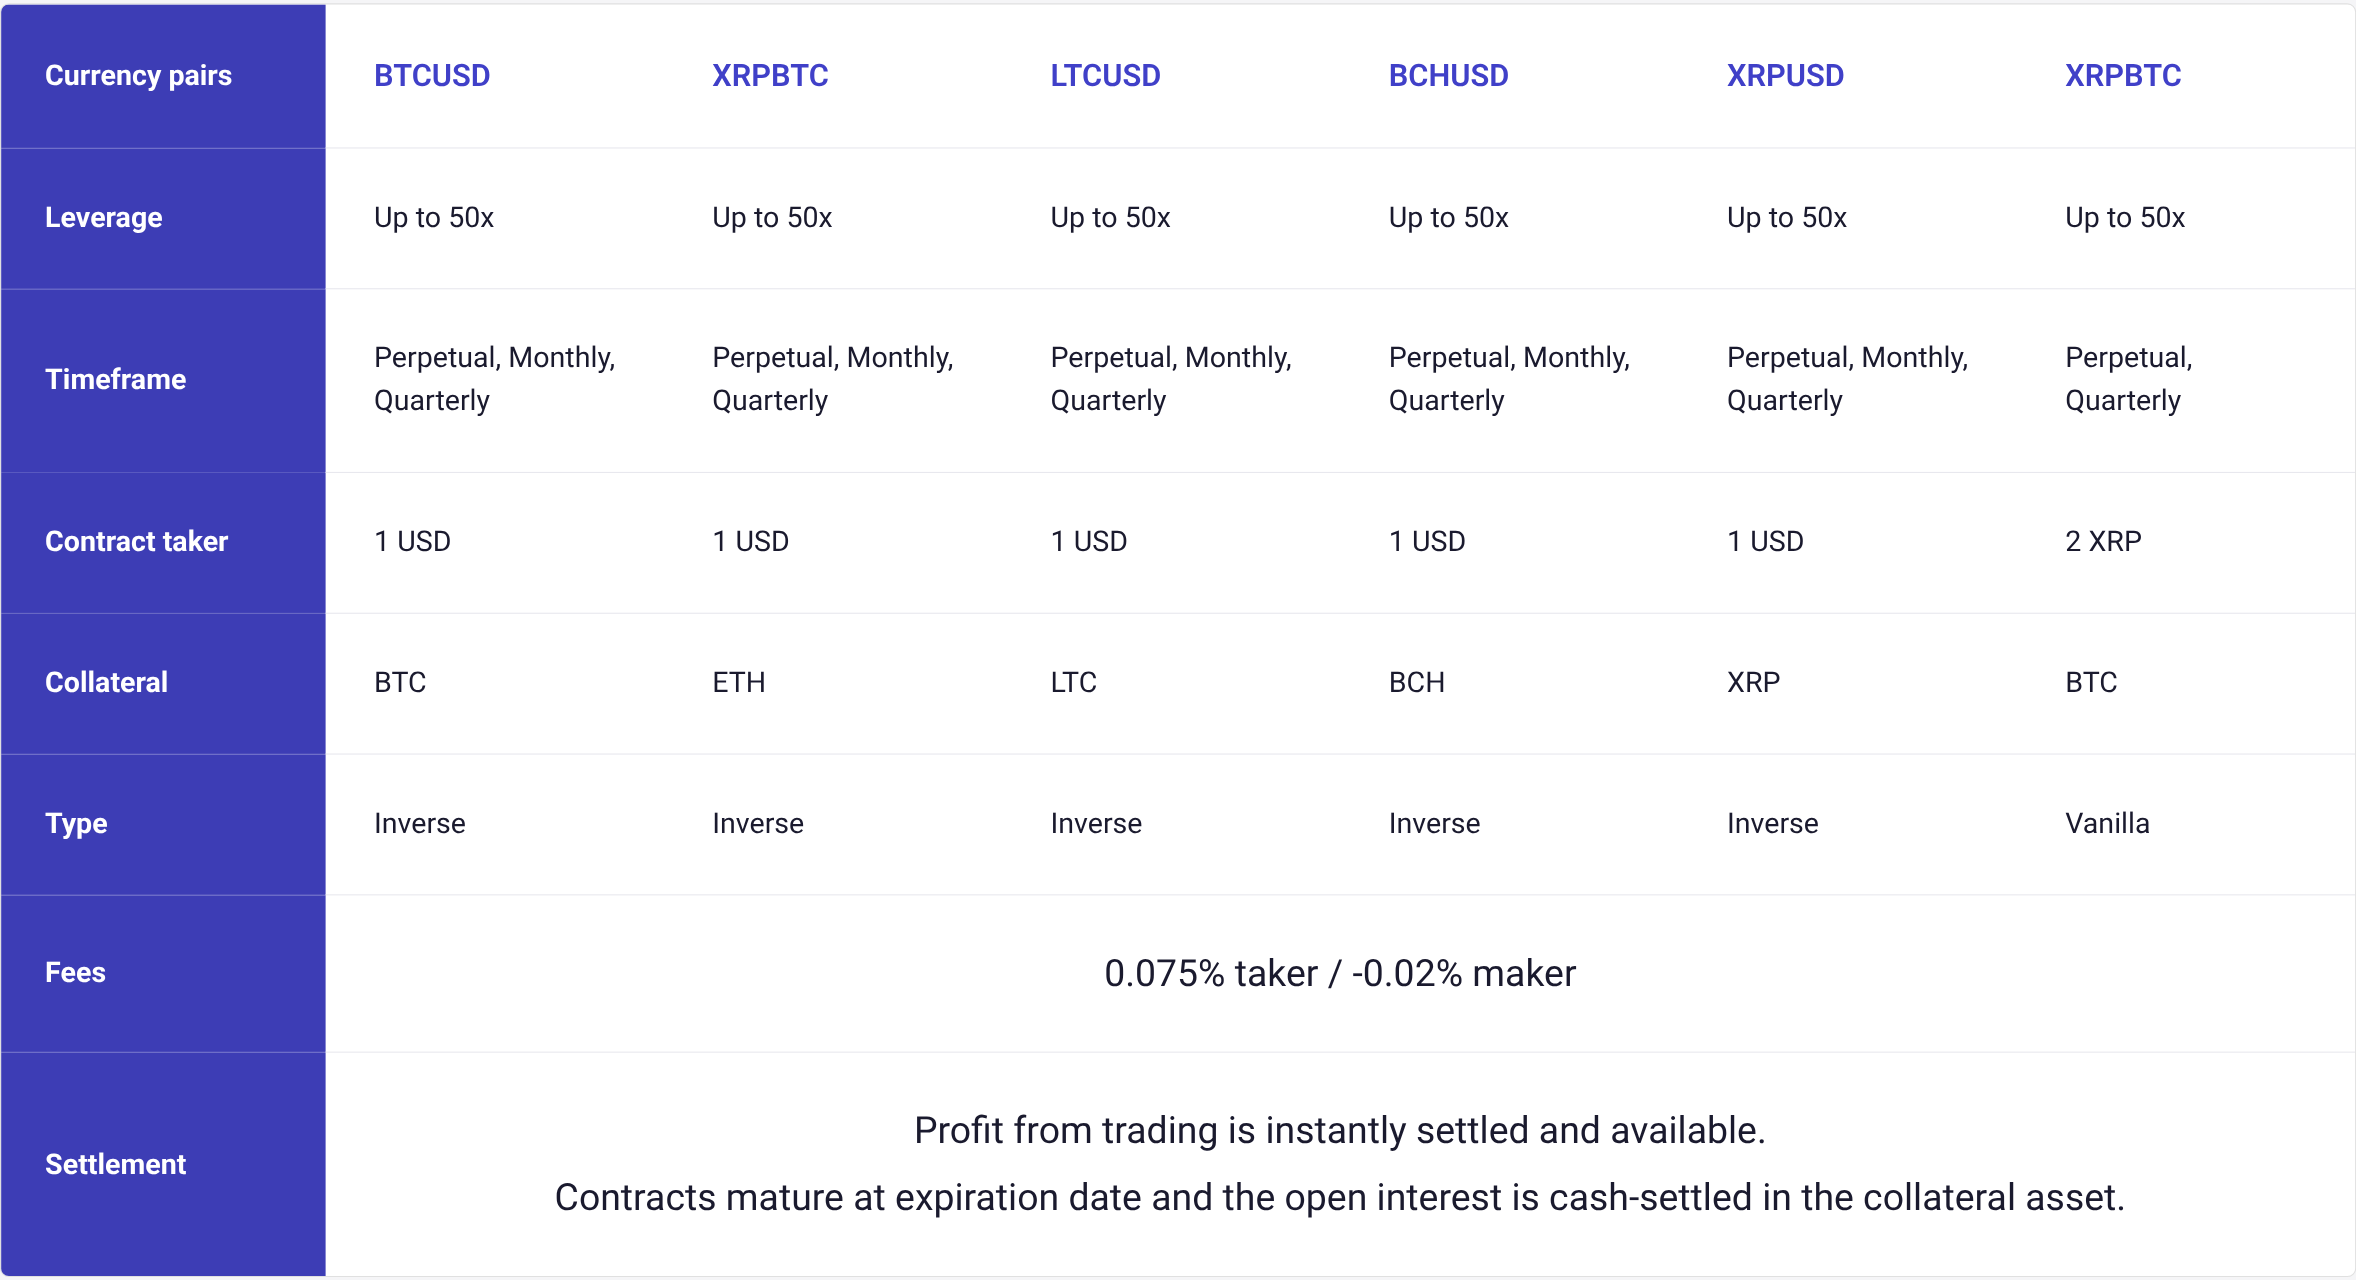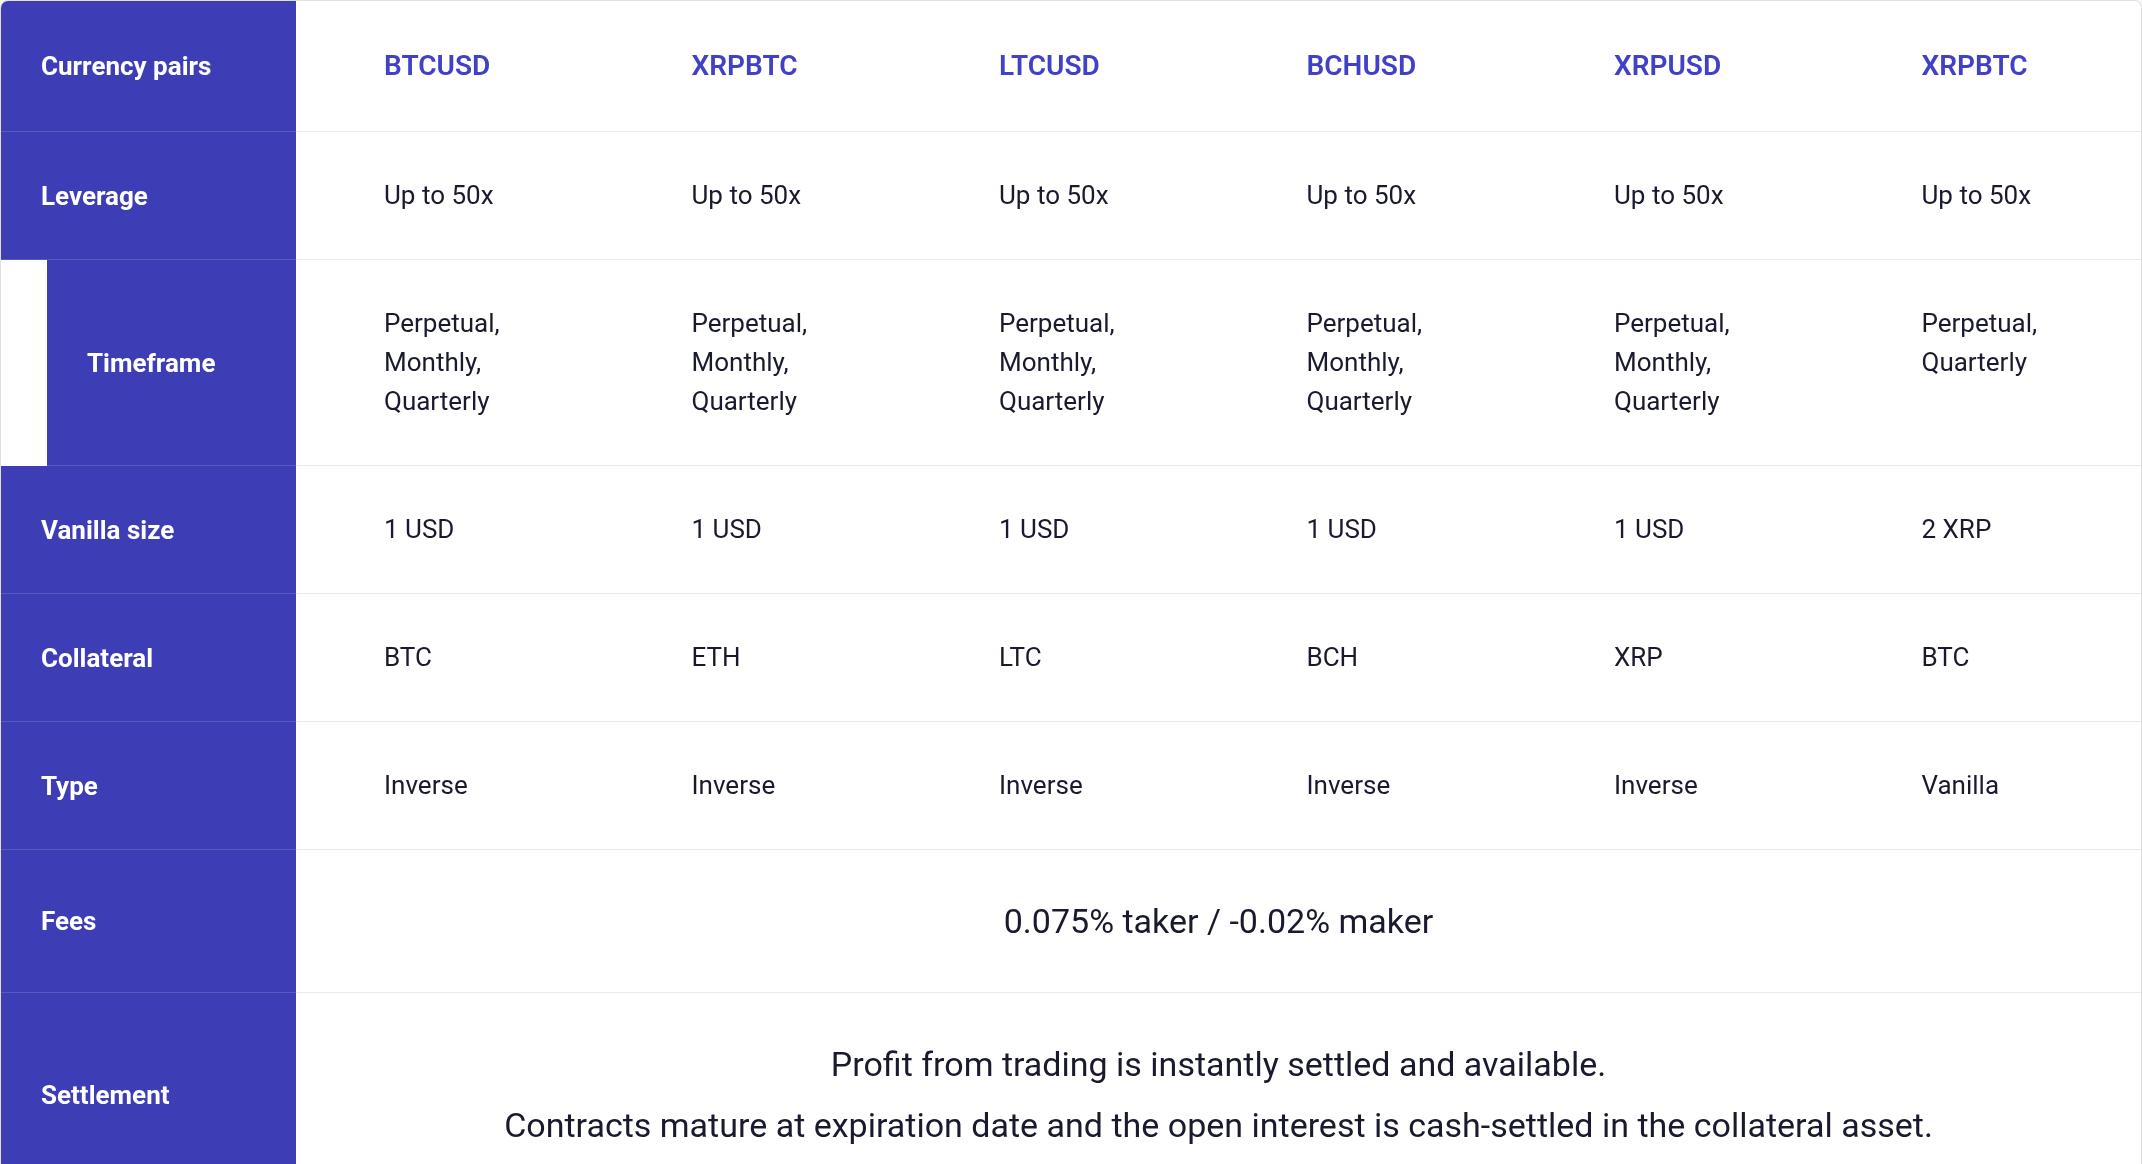--- a/index.html
+++ b/index.html
@@ -61,23 +61,22 @@
       flex-direction: column;
     }
 
     .data-cell:last-of-type {
       border-bottom: none;
     }
 
     .col-value {
       font-size: 26px;
       color: #1a1a2e;
-      padding: 0 56px;
+      padding: 0 44px;
       line-height: 1.5;
-      margin-left: 32px;
     }
 
     .col-value.header {
       color: #4040c8;
       font-weight: 600;
       font-size: 28px;
     }
 
     .merged-text {
       font-size: 34px;
@@ -85,21 +84,21 @@
       line-height: 1.6;
     }
 
     .merged-text + .merged-text {
       margin-top: 6px;
     }
 
     
     .label-cell.row-currency { border-bottom: 1px solid rgba(255,255,255,0.15); }
     .label-cell.row-leverage { border-bottom: 1px solid rgba(255,255,255,0.15); }
-    .label-cell.row-timeframe { border-bottom: 1px solid rgba(255,255,255,0.15); margin-left: 46px; }
+    .label-cell.row-timeframe { border-bottom: 1px solid rgba(255,255,255,0.15); }
     .label-cell.row-contractsize { border-bottom: 1px solid rgba(255,255,255,0.15); }
     .label-cell.row-collateral { border-bottom: 1px solid rgba(255,255,255,0.15); text-align: center; }
     .label-cell.row-type { border-bottom: 1px solid rgba(255,255,255,0.15); }
     .label-cell.row-fees { border-bottom: 1px solid rgba(255,255,255,0.15); }
     .label-cell.row-settlement { border-bottom: none; }
   </style>
 </head>
 <body>
 
 <div class="table-container">
@@ -124,21 +123,21 @@
       </div>
       <div class="label-cell row-timeframe">Timeframe</div>
       <div class="data-cell">
         <div class="col-value">Perpetual, Monthly, Quarterly</div>
         <div class="col-value">Perpetual, Monthly, Quarterly</div>
         <div class="col-value">Perpetual, Monthly, Quarterly</div>
         <div class="col-value">Perpetual, Monthly, Quarterly</div>
         <div class="col-value">Perpetual, Monthly, Quarterly</div>
         <div class="col-value">Perpetual, Quarterly</div>
       </div>
-      <div class="label-cell row-contractsize">Vanilla size</div>
+      <div class="label-cell row-contractsize">Contract taker</div>
       <div class="data-cell">
         <div class="col-value">1 USD</div>
         <div class="col-value">1 USD</div>
         <div class="col-value">1 USD</div>
         <div class="col-value">1 USD</div>
         <div class="col-value">1 USD</div>
         <div class="col-value">2 XRP</div>
       </div>
       <div class="label-cell row-collateral">Collateral</div>
       <div class="data-cell">

